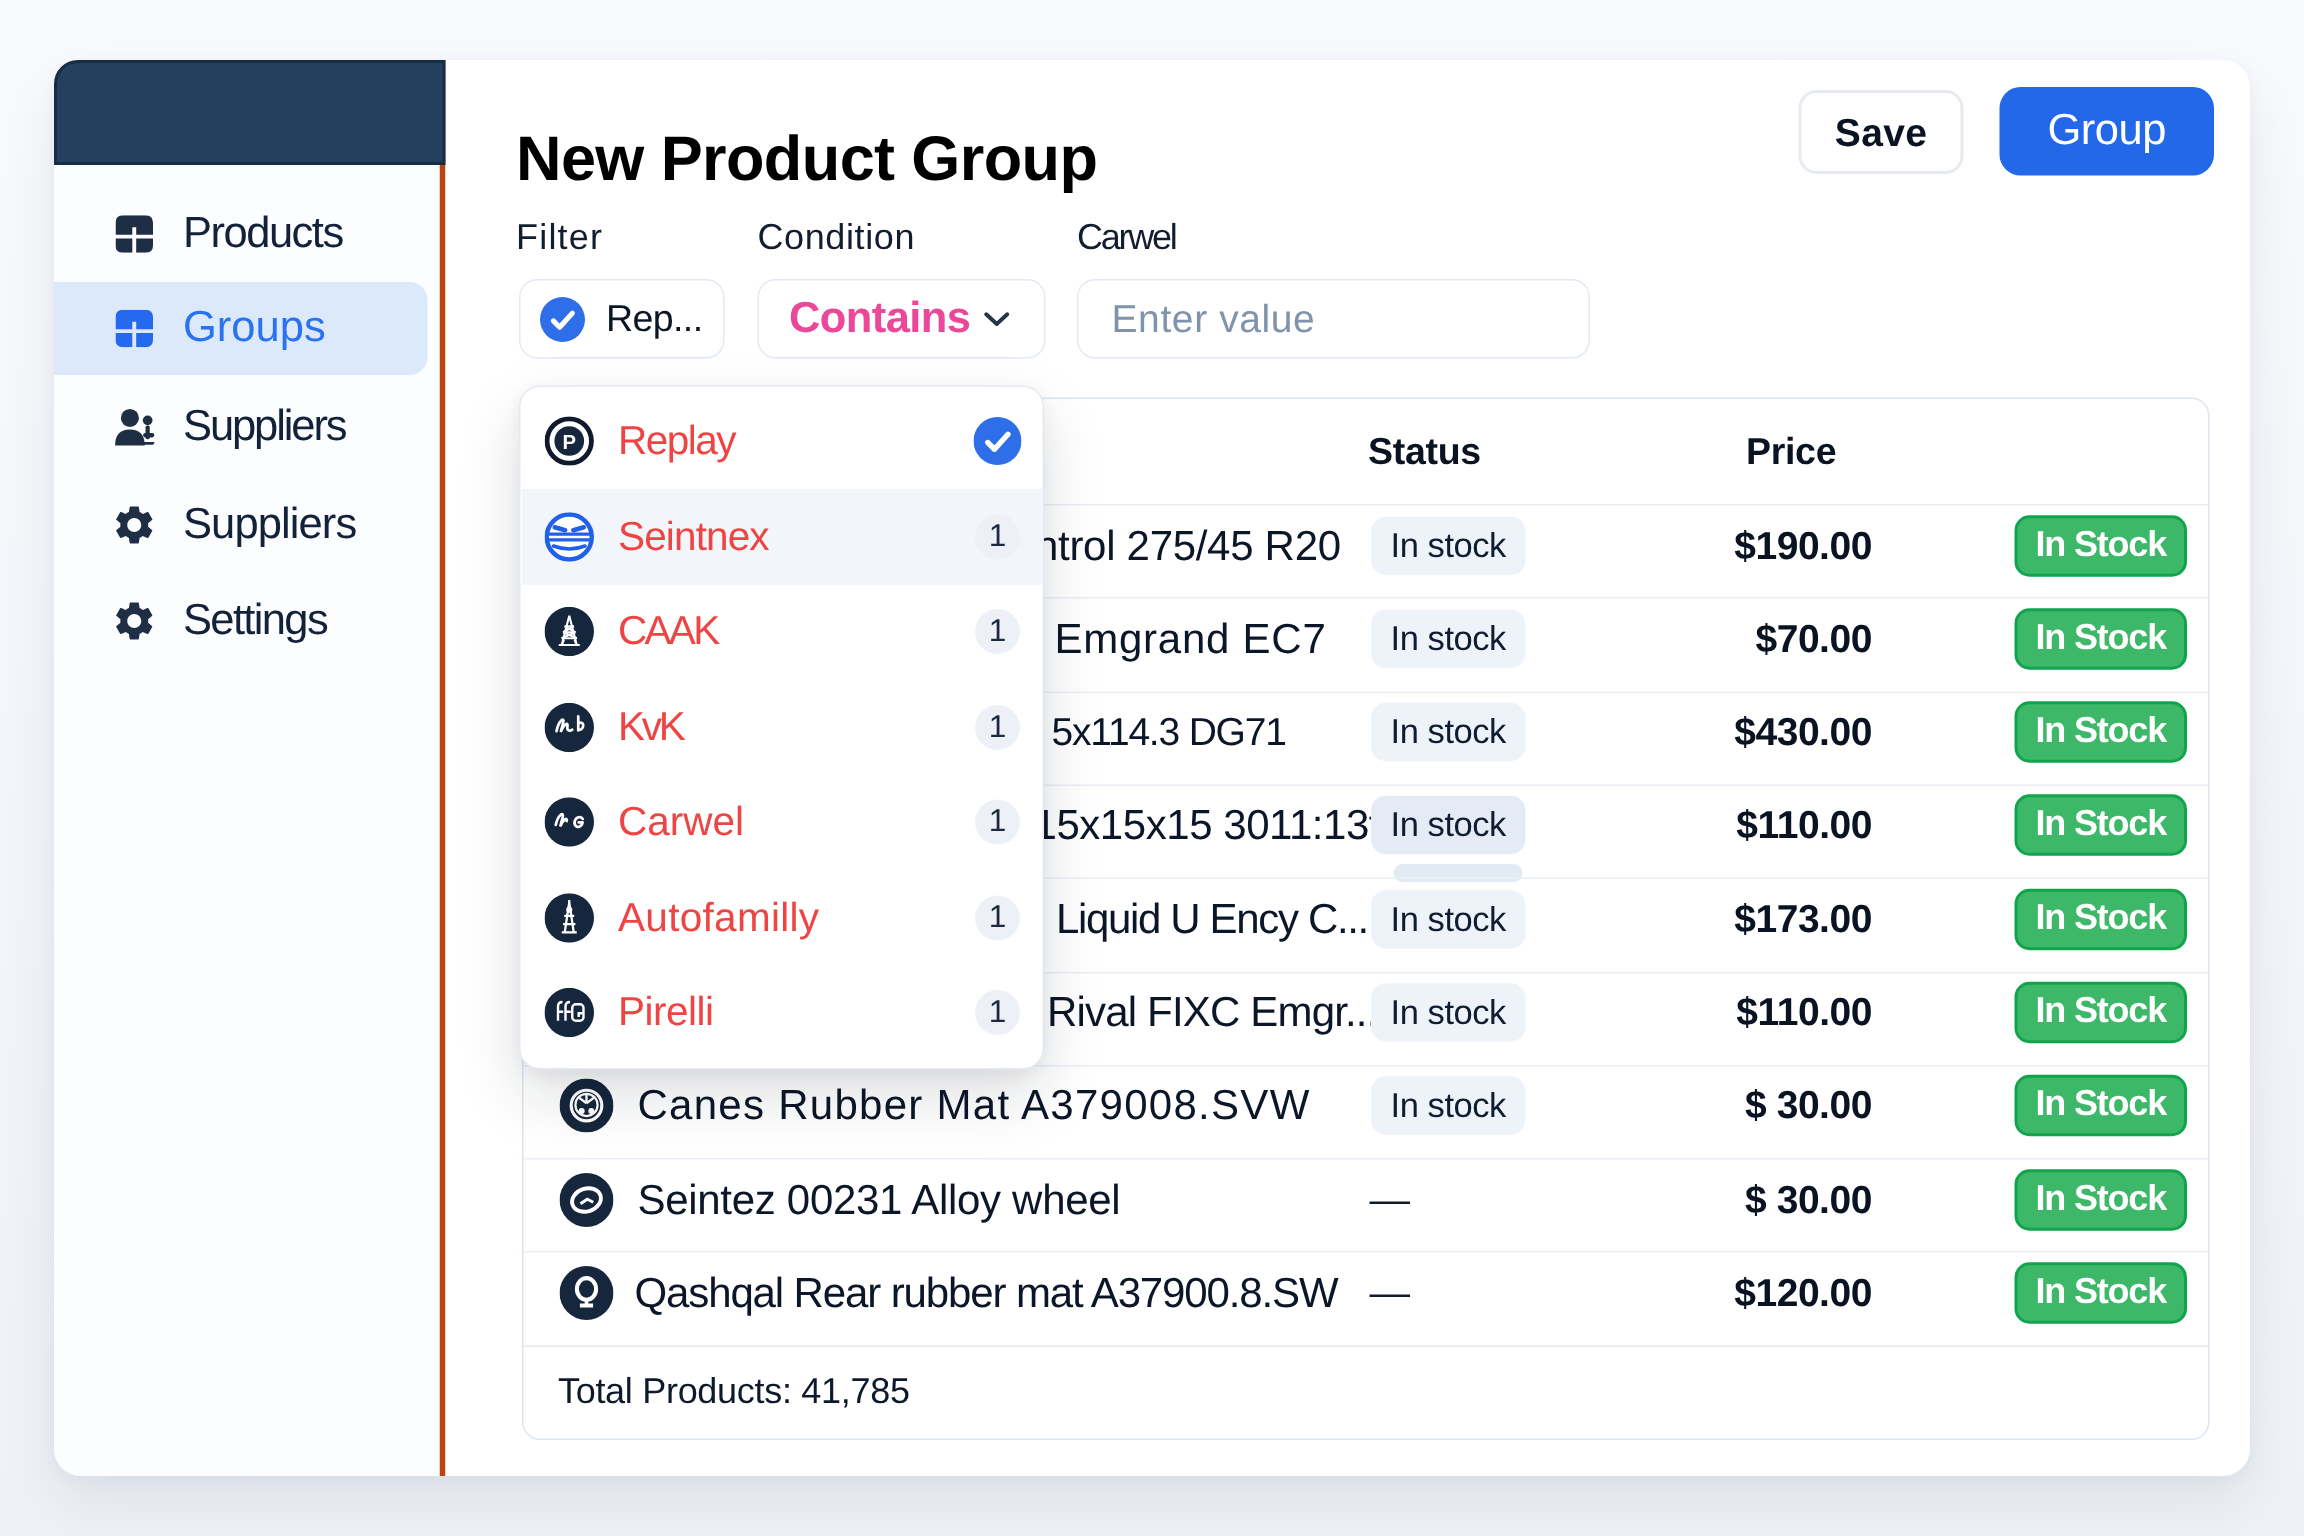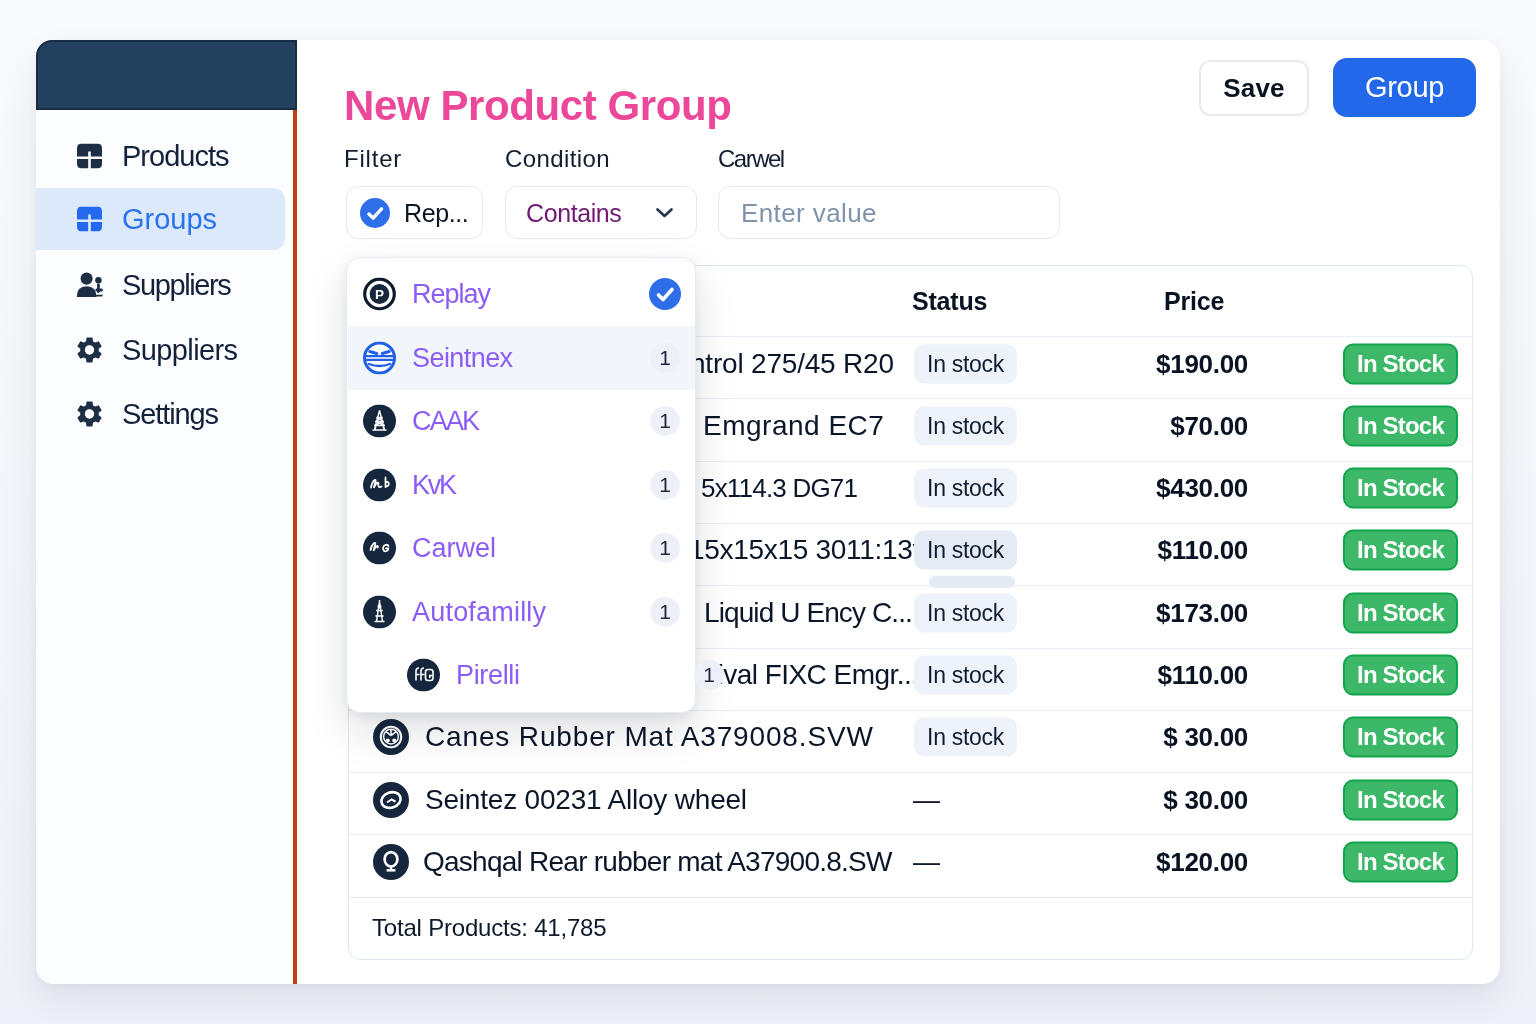--- a/index.html
+++ b/index.html
@@ -5,38 +5,38 @@
 * { margin:0; padding:0; box-sizing:border-box; }
 html,body { width:1536px; height:1024px; overflow:hidden; }
 body { font-family:"Liberation Sans", sans-serif; background:linear-gradient(180deg,#f8fafd 0%,#eef1f7 100%); position:relative; }
 .card { position:absolute; left:36px; top:40px; width:1464px; height:944px; background:#ffffff; border-radius:18px; box-shadow:0 18px 40px rgba(15,23,42,.07), 0 3px 10px rgba(15,23,42,.04); }
 .sidebar { position:absolute; left:0; top:0; width:261px; height:944px; background:#fcfdfe; border-right:4px solid #c2410c; border-radius:18px 0 0 18px; }
 .navy { position:absolute; left:0; top:0; width:261px; height:70px; background:#24405f; border:2px solid #182c44; border-radius:16px 0 0 0; }
 .navitem { position:absolute; left:0; width:261px; height:62px; }
 .nav-ic { position:absolute; left:41px; top:50%; transform:translateY(-50%); width:25px; height:25px; }
 .nav-tx { position:absolute; left:86px; top:50%; transform:translateY(-50%); font-size:29px; color:#13213a; white-space:nowrap; }
 .hl { position:absolute; left:0; top:148px; width:249px; height:62px; background:#dbe9fb; border-radius:0 12px 12px 0; }
-.ttl { position:absolute; left:47px; top:44px; font-size:42px; line-height:44px; font-weight:bold; letter-spacing:-0.4px; color:#ec4899; white-space:nowrap; }
+.ttl { position:absolute; left:47px; top:44px; font-size:42px; line-height:44px; font-weight:bold; letter-spacing:-0.4px; color:#000000; white-space:nowrap; }
 .btn-save { position:absolute; left:902px; top:20px; width:110px; height:56px; background:#fff; border:2px solid #e7ebf1; border-radius:12px; font-size:26px; font-weight:bold; color:#0a1322; text-align:center; line-height:52px; letter-spacing:0.2px; }
 .btn-cancel { position:absolute; left:1036px; top:18px; width:143px; height:59px; background:#2268e8; border-radius:14px; font-size:29px; color:#ffffff; text-align:center; line-height:59px; letter-spacing:-0.3px; }
 .flabel { position:absolute; top:107px; font-size:24px; line-height:24px; color:#121e30; white-space:nowrap; }
 .fbox { position:absolute; top:146px; height:53px; background:#fff; border:1.5px solid #e2e9f4; border-radius:12px; }
 .tbl { position:absolute; left:51px; top:225px; width:1125px; height:695px; border:1px solid #dde6f0; border-radius:12px; background:#fff; }
 .th { position:absolute; top:0; height:70px; font-size:25px; font-weight:bold; color:#0a1322; letter-spacing:-0.2px; line-height:70px; white-space:nowrap; }
 .trow { position:absolute; left:0; width:1123px; height:54px; border-top:1px solid #eaeff6; }
 .name { position:absolute; top:50%; transform:translateY(-50%); font-size:28px; letter-spacing:0.2px; color:#0b1628; white-space:nowrap; }
 .badge { position:absolute; left:565px; top:50%; transform:translateY(-50%); width:103px; height:39px; background:#eef3f9; border-radius:10px; font-size:23px; color:#101c30; text-align:center; line-height:39px; letter-spacing:-0.3px; }
 .price { position:absolute; right:224px; top:50%; transform:translateY(-50%); font-size:26px; font-weight:bold; letter-spacing:-0.3px; color:#0a1322; text-align:right; white-space:nowrap; }
 .stock { position:absolute; left:994px; top:50%; transform:translateY(-50%); width:115px; height:41px; background:#3db869; border:2.5px solid #12a44d; border-radius:10px; font-size:24px; font-weight:bold; color:#fff; text-align:center; line-height:36px; letter-spacing:-0.8px; }
 .dash { position:absolute; left:564px; top:50%; transform:translateY(-50%); font-size:27px; color:#0f1b2d; }
 .rowic { position:absolute; left:24px; top:50%; transform:translateY(-50%); width:36px; height:36px; }
 .dd { position:absolute; left:310px; top:217px; width:350px; height:456px; background:#fff; border:1px solid #e5eaf2; border-radius:14px; box-shadow:0 18px 42px rgba(15,23,42,.13), 0 4px 12px rgba(15,23,42,.06); }
 .dditem { position:absolute; left:0; width:350px; height:63.5px; }
 .dd-ic { position:absolute; left:16px; top:50%; transform:translateY(-50%); width:33px; height:33px; }
-.dd-tx { position:absolute; left:65px; top:50%; transform:translateY(-50%); font-size:27px; letter-spacing:-0.6px; color:#8b5cf6; white-space:nowrap; }
+.dd-tx { position:absolute; left:65px; top:50%; transform:translateY(-50%); font-size:27px; letter-spacing:-0.6px; color:#ef4444; white-space:nowrap; }
 .cnt { position:absolute; left:303px; top:50%; transform:translateY(-50%); width:30px; height:30px; border-radius:50%; background:#edf1f7; font-size:21px; color:#1c2940; text-align:center; line-height:30px; }
 </style>
 </head>
 <body>
 <div class="card">
   <div class="sidebar">
     <div class="navy"></div>
     <div class="hl"></div>
     <div class="navitem" style="top:85px;">
       <svg class="nav-ic" viewBox="0 0 25 25">
@@ -92,21 +92,21 @@
     <div class="flabel" style="left:208px; letter-spacing:0.4px;">Condition</div>
     <div class="flabel" style="left:421px; letter-spacing:-1.5px;">Carwel</div>
     <div class="fbox" style="left:49px; width:137px;">
       <svg style="position:absolute; left:13px; top:11px; width:30px; height:30px;" viewBox="0 0 32 32">
           <circle cx="16" cy="16" r="16" fill="#2e6fe9"></circle>
           <path d="M9.5 17 L14 21.5 L23 11.5" stroke="#fff" stroke-width="3.6" fill="none" stroke-linecap="round" stroke-linejoin="round"></path>
         </svg>
       <div style="position:absolute; left:57px; top:50%; transform:translateY(-50%); font-size:25px; letter-spacing:-0.4px; color:#0c1524;">Rep...</div>
     </div>
     <div class="fbox" style="left:208px; width:192px;">
-      <div style="position:absolute; left:20px; top:50%; transform:translateY(-50%); font-size:25px; font-weight:normal; letter-spacing:-0.4px; color:#701a75;">Contains</div>
+      <div style="position:absolute; left:20px; top:50%; transform:translateY(-50%); font-size:29px; font-weight:bold; letter-spacing:-0.4px; color:#ec4899;">Contains</div>
       <svg style="position:absolute; left:150px; top:21px; width:17px; height:10px;" viewBox="0 0 17 10">
           <path d="M1.5 1.5 L8.5 8 L15.5 1.5" stroke="#273449" stroke-width="2.6" fill="none" stroke-linecap="round" stroke-linejoin="round"></path>
         </svg>
     </div>
     <div class="fbox" style="left:421px; width:342px;">
       <div style="position:absolute; left:22px; top:50%; transform:translateY(-50%); font-size:26px; letter-spacing:0.4px; color:#8093ac;">Enter value</div>
     </div>
     <div class="tbl">
       <div class="th" style="left:563px;">Status</div>
       <div class="th" style="left:815px;">Price</div>
@@ -253,21 +253,21 @@
             <path d="M16.5 6 L13.5 26 M16.5 6 L19.5 26"></path>
             <path d="M11.5 26 H21.5"></path>
             <path d="M13.2 15 H19.8 M12.4 20.5 H20.6"></path>
             <path d="M16.5 6 L16.5 4.5"></path>
             <circle cx="16.5" cy="11" r="1.3"></circle>
           </g>
         </svg>
       <div class="dd-tx" style="letter-spacing:0.2px;">Autofamilly</div>
       <div class="cnt">1</div>
     </div>
-    <div class="dditem" style="top:385.5px;margin-left:44px;">
+    <div class="dditem" style="top:385.5px;">
       <svg class="dd-ic" viewBox="0 0 33 33">
           <circle cx="16.5" cy="16.5" r="16.5" fill="#16263c"></circle>
           <g stroke="#fff" stroke-width="1.6" fill="none">
             <path d="M9 22 V12.5 Q9 9.5 12 9.5 M9 16 H12.5"></path>
             <path d="M14 22 V12.5 Q14 9.5 17 9.5 M14 16 H17.5"></path>
             <rect x="18.5" y="11" width="7.5" height="11" rx="2.4"></rect>
             <path d="M25.5 17 H22.8 V19.5"></path>
           </g>
         </svg>
       <div class="dd-tx" style="letter-spacing:-0.33px;">Pirelli</div>

